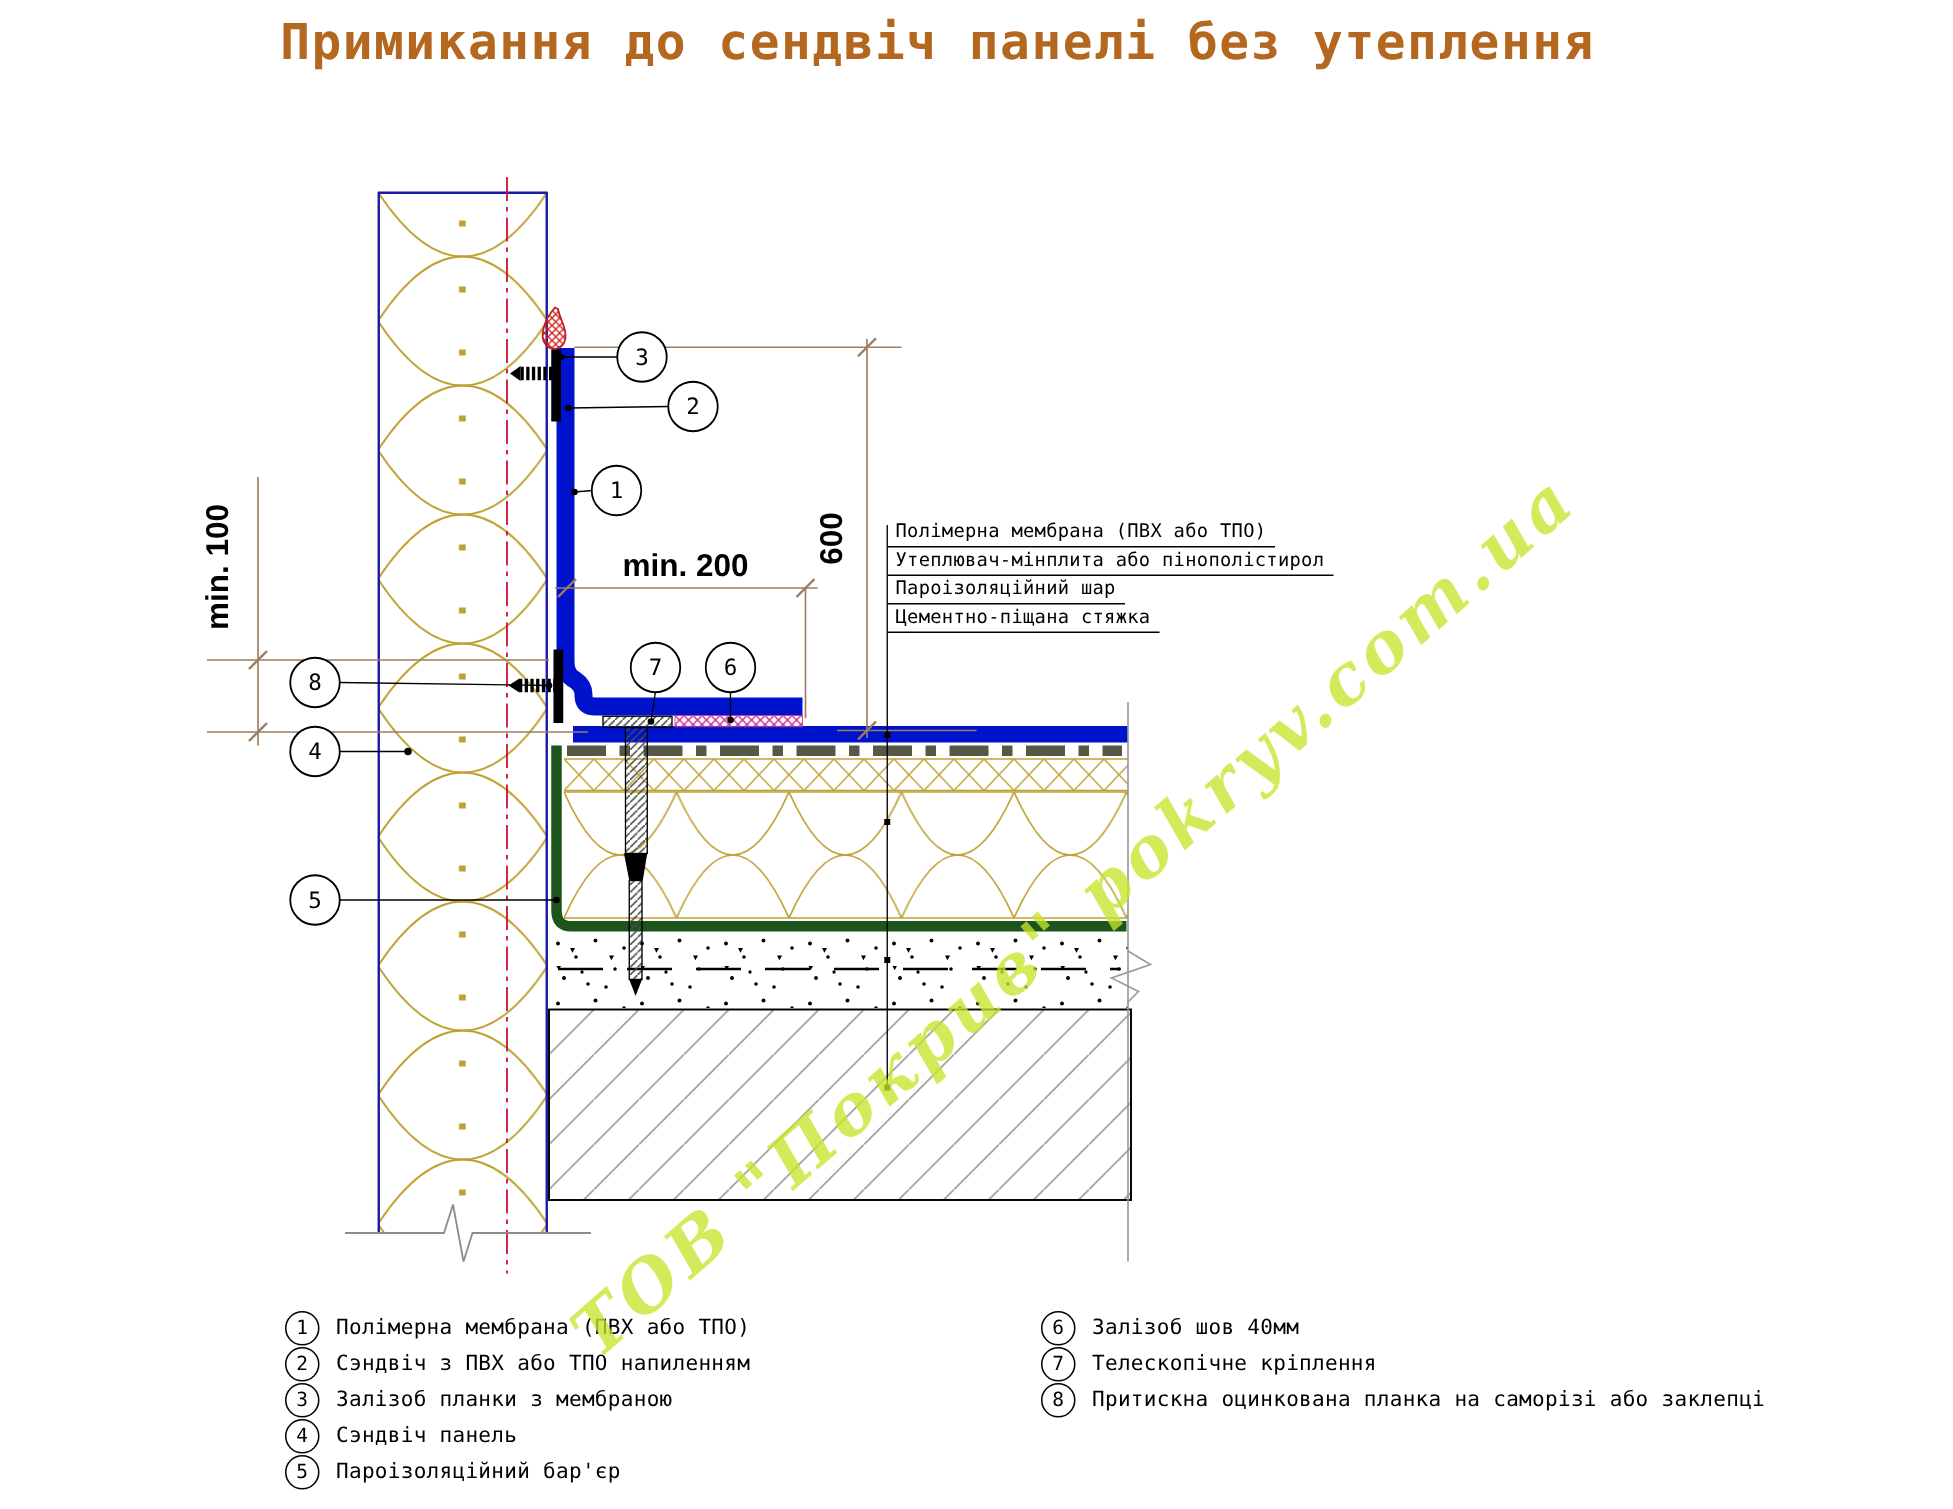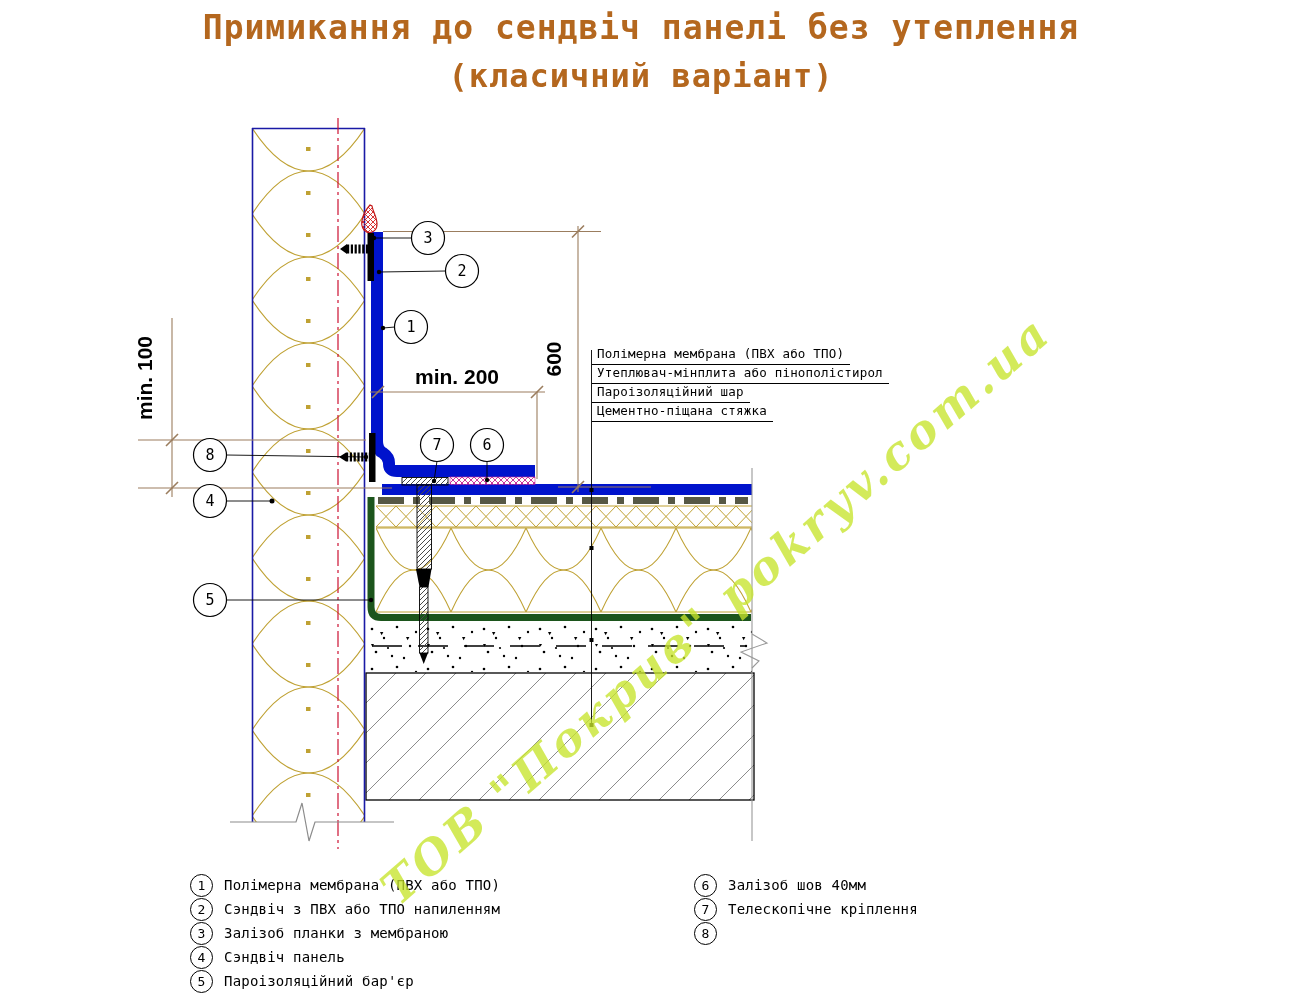--- a/index.html
+++ b/index.html
@@ -1,18 +1,18 @@
 <!DOCTYPE html>
 <html><head>
 <meta charset="utf-8">
 <style>
   html,body{margin:0;padding:0;background:#fff;}
   #page{position:relative;width:1302px;height:1006px;background:#fff;overflow:hidden;
         font-family:"DejaVu Sans Mono",monospace;}
-  #title{position:absolute;left:16px;top:4px;width:1250px;text-align:center;z-index:4;
+  #title{position:absolute;left:0;top:4px;width:1250px;text-align:center;z-index:4;
          color:#b4671e;font-size:33px;line-height:48px;letter-spacing:1px;font-weight:bold;}
   #title .t2{font-size:32px;}
   svg.draw{position:absolute;left:0;top:0;z-index:1;}
   #layerlabels{position:absolute;left:592px;top:346px;z-index:3;}
   #layerlabels .lrow{display:table;border-bottom:1px solid #000;padding:1px 6px 2px 5px;
       font-size:12.5px;line-height:14.9px;letter-spacing:0.2px;white-space:nowrap;color:#000;}
   #watermark{position:absolute;left:388px;top:868px;z-index:5;pointer-events:none;
       transform:rotate(-41deg);transform-origin:0 50%;white-space:nowrap;
       font-family:"DejaVu Serif",serif;font-style:italic;font-weight:bold;
       font-size:46px;letter-spacing:4px;color:rgba(199,228,44,0.78);}
@@ -24,21 +24,20 @@
          display:flex;align-items:center;justify-content:center;font-size:13px;color:#000;}
   .lgtext{font-size:14px;color:#000;letter-spacing:0.2px;white-space:nowrap;}
 </style>
 </head>
 <body>
 
 <div id="page">
 
   <div id="title">
     <div class="t1">Примикання до сендвіч панелі без утеплення</div>
-    <div class="t2">(класичний варіант)</div>
   </div>
 
   <svg class="draw" width="1302" height="1006" viewBox="0 0 1302 1006">
     <defs>
       <pattern id="pWall" x="252" y="128" width="113" height="86" patternUnits="userSpaceOnUse">
         <path d="M0,0 Q56.5,86 113,0" fill="none" stroke="#bfa133" stroke-width="1.2"></path>
         <path d="M0,86 Q56.5,0 113,86" fill="none" stroke="#bfa133" stroke-width="1.2"></path>
         <rect x="54" y="19" width="4.5" height="4" fill="#bfa133"></rect>
         <rect x="54" y="63" width="4.5" height="4" fill="#bfa133"></rect>
       </pattern>
@@ -253,18 +252,19 @@
     <div class="lgrow">
       <span class="lgnum">6</span>
       <span class="lgtext">Залізоб шов 40мм</span>
     </div>
     <div class="lgrow">
       <span class="lgnum">7</span>
       <span class="lgtext">Телескопічне кріплення</span>
     </div>
     <div class="lgrow">
       <span class="lgnum">8</span>
+      <span class="lgtext">Притискна оцинкована планка на саморізі або заклепці</span>
     </div>
   </div>
 
   <div id="watermark">ТОВ "Покрив"  pokryv.com.ua</div>
 
 </div>
 
 </body></html>

